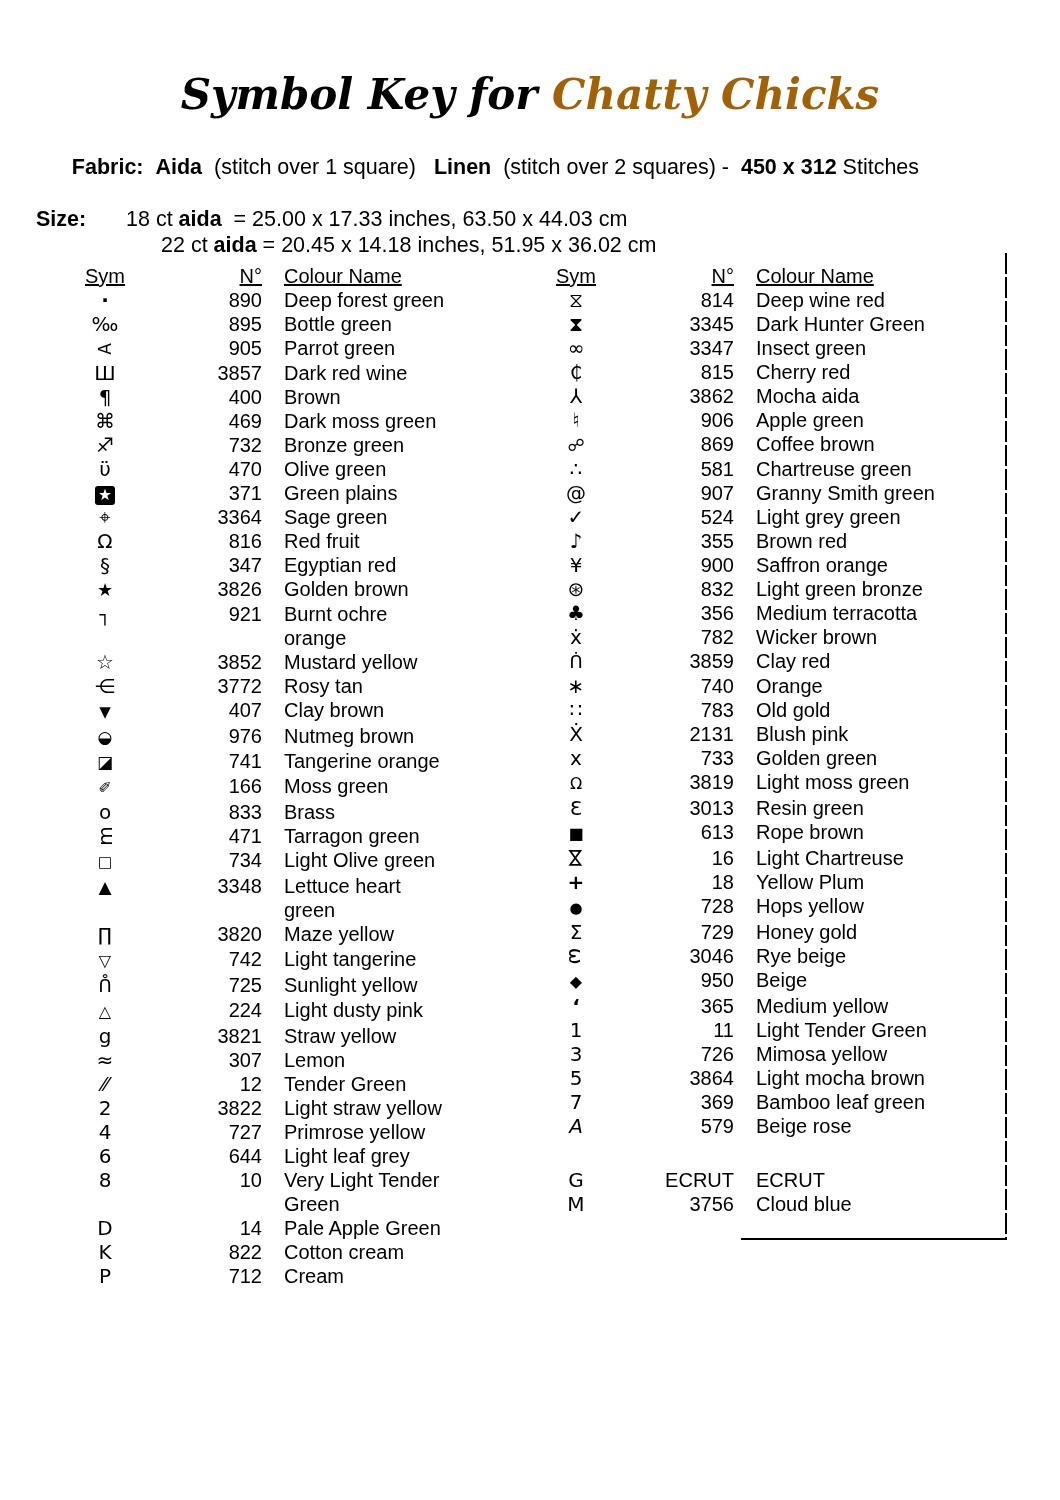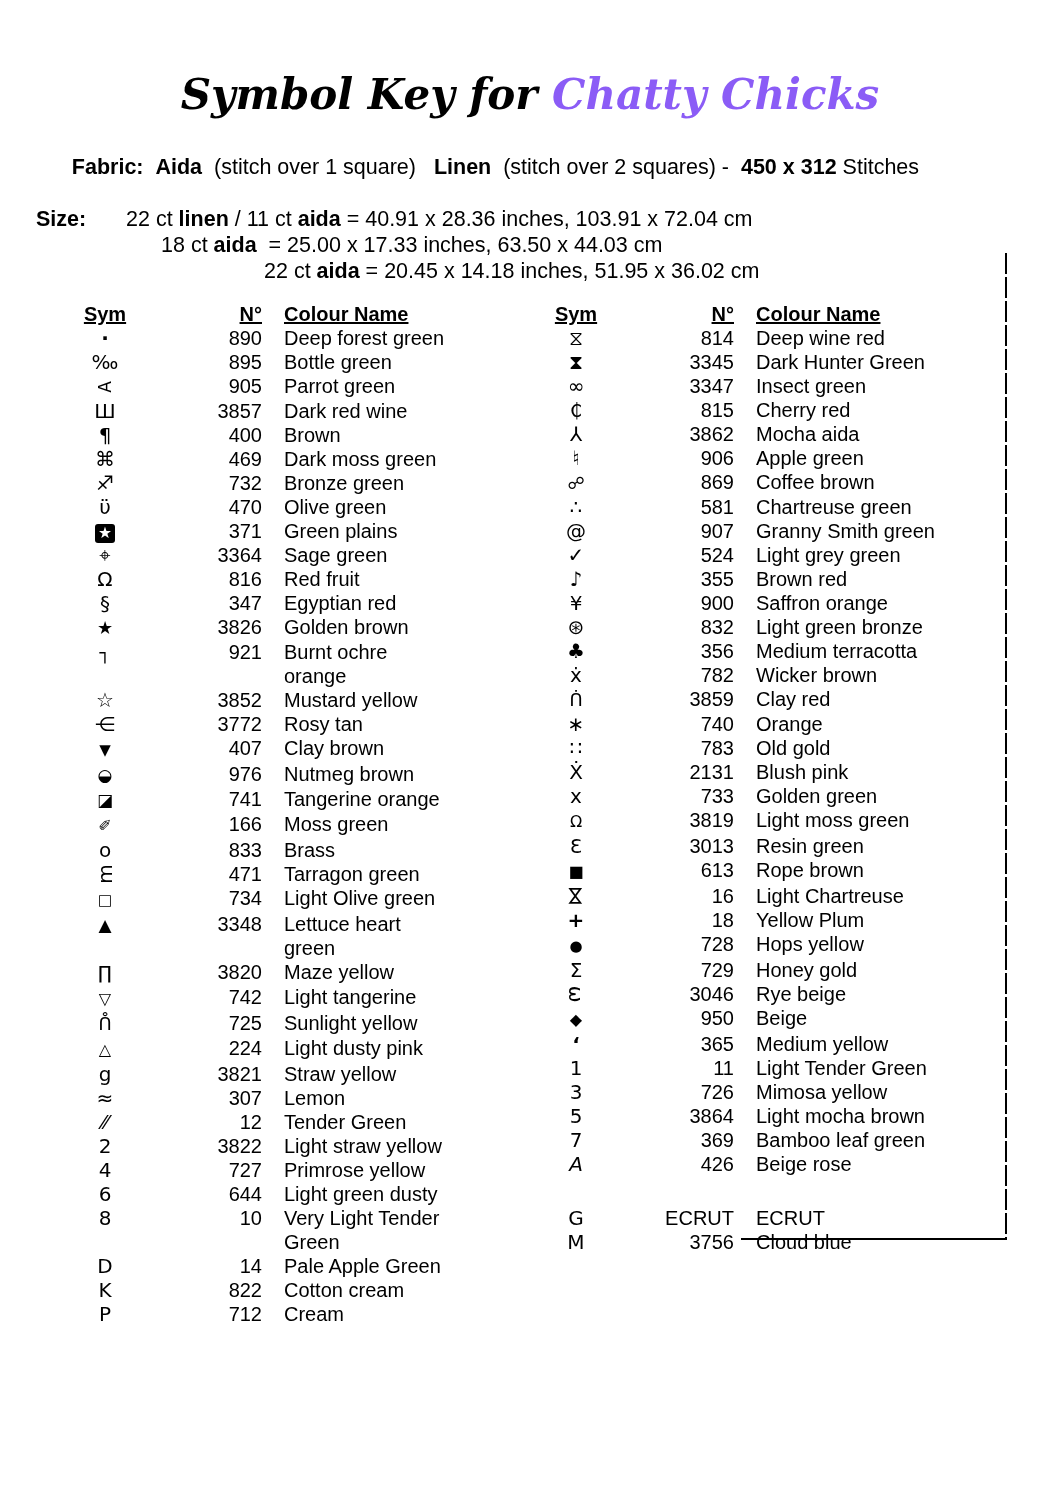--- a/index.html
+++ b/index.html
@@ -21,45 +21,44 @@
   .ktable{position:absolute;top:0;}
   .ktable.left{left:60px;}
   .ktable.right{left:530px;}
   .krow{display:grid;}
   .left .krow{grid-template-columns:90px 112px 192px;}
   .right .krow{grid-template-columns:92px 112px 250px;}
   .cell{min-height:24px;line-height:24px;}
   .sym{text-align:center;}
   .no{text-align:right;}
   .name{padding-left:22px;}
-  .khead .cell{font-weight:bold;text-decoration:underline;margin-top:12px;}
+  .khead .cell{font-weight:normal;text-decoration:underline;}
   .khead .name{text-decoration:none;}
   .khead .name span{text-decoration:underline;}
   .gap{height:30px;}
   .glyph{display:inline-block;font-family:"DejaVu Sans",sans-serif;}
   .inv{background:#000;color:#fff;border-radius:3px;padding:0 3px;font-size:0.78em;line-height:1.25;}
   .vline{position:absolute;left:1005px;top:253px;width:2px;height:987px;
          background:repeating-linear-gradient(to bottom,#000 0 21px,transparent 21px 24px);}
   .hline{position:absolute;left:741px;top:1238px;width:266px;height:2px;background:#000;}
 </style>
 </head>
 <body>
 
 <div class="page">
 
-  <div class="title"><span>Symbol Key for </span><span style="color: #8b5cf6;">Chatty Chicks</span></div>
+  <div class="title"><span>Symbol Key for </span><span style="color: #a16207;">Chatty Chicks</span></div>
 
   <div class="info">
     <div class="fabric-line rich">
       <span class="b">Fabric:</span><span><span>  </span><span class="b">Aida</span><span>  (stitch over 1 square)   </span><span class="b">Linen</span><span>  (stitch over 2 squares) -  </span><span class="b">450 x 312</span><span> Stitches</span></span>
     </div>
     <div class="size-block">
       <span class="size-label">Size:</span>
       <div>
-          <div class="size-line rich"><span>22 ct </span><span class="b">linen</span><span> / 11 ct </span><span class="b">aida</span><span> = 40.91 x 28.36 inches, 103.91 x 72.04 cm</span></div>
           <div class="size-line rich"><span>18 ct </span><span class="b">aida</span><span>  = 25.00 x 17.33 inches, 63.50 x 44.03 cm</span></div>
           <div class="size-line rich"><span>22 ct </span><span class="b">aida</span><span> = 20.45 x 14.18 inches, 51.95 x 36.02 cm</span></div>
         </div>
     </div>
   </div>
 
   <div class="key">
     <div class="ktable left">
       <div class="krow khead">
         <span class="cell sym">Sym</span>
@@ -228,21 +227,21 @@
             <span class="cell name">Light straw yellow</span>
           </div>
           <div class="krow">
             <span class="cell sym"><span class="glyph">4</span></span>
             <span class="cell no">727</span>
             <span class="cell name">Primrose yellow</span>
           </div>
           <div class="krow">
             <span class="cell sym"><span class="glyph">6</span></span>
             <span class="cell no">644</span>
-            <span class="cell name">Light green dusty</span>
+            <span class="cell name">Light leaf grey</span>
           </div>
           <div class="krow">
             <span class="cell sym"><span class="glyph">8</span></span>
             <span class="cell no">10</span>
             <span class="cell name">Very Light Tender Green</span>
           </div>
           <div class="krow">
             <span class="cell sym"><span class="glyph">D</span></span>
             <span class="cell no">14</span>
             <span class="cell name">Pale Apple Green</span>
@@ -431,21 +430,21 @@
             <span class="cell no">3864</span>
             <span class="cell name">Light mocha brown</span>
           </div>
           <div class="krow">
             <span class="cell sym"><span class="glyph">7</span></span>
             <span class="cell no">369</span>
             <span class="cell name">Bamboo leaf green</span>
           </div>
           <div class="krow">
             <span class="cell sym"><span class="glyph" style="font-style: italic;">A</span></span>
-            <span class="cell no">426</span>
+            <span class="cell no">579</span>
             <span class="cell name">Beige rose</span>
           </div>
           <div class="gap"></div>
           <div class="krow">
             <span class="cell sym"><span class="glyph">G</span></span>
             <span class="cell no">ECRUT</span>
             <span class="cell name">ECRUT</span>
           </div>
           <div class="krow">
             <span class="cell sym"><span class="glyph">M</span></span>

